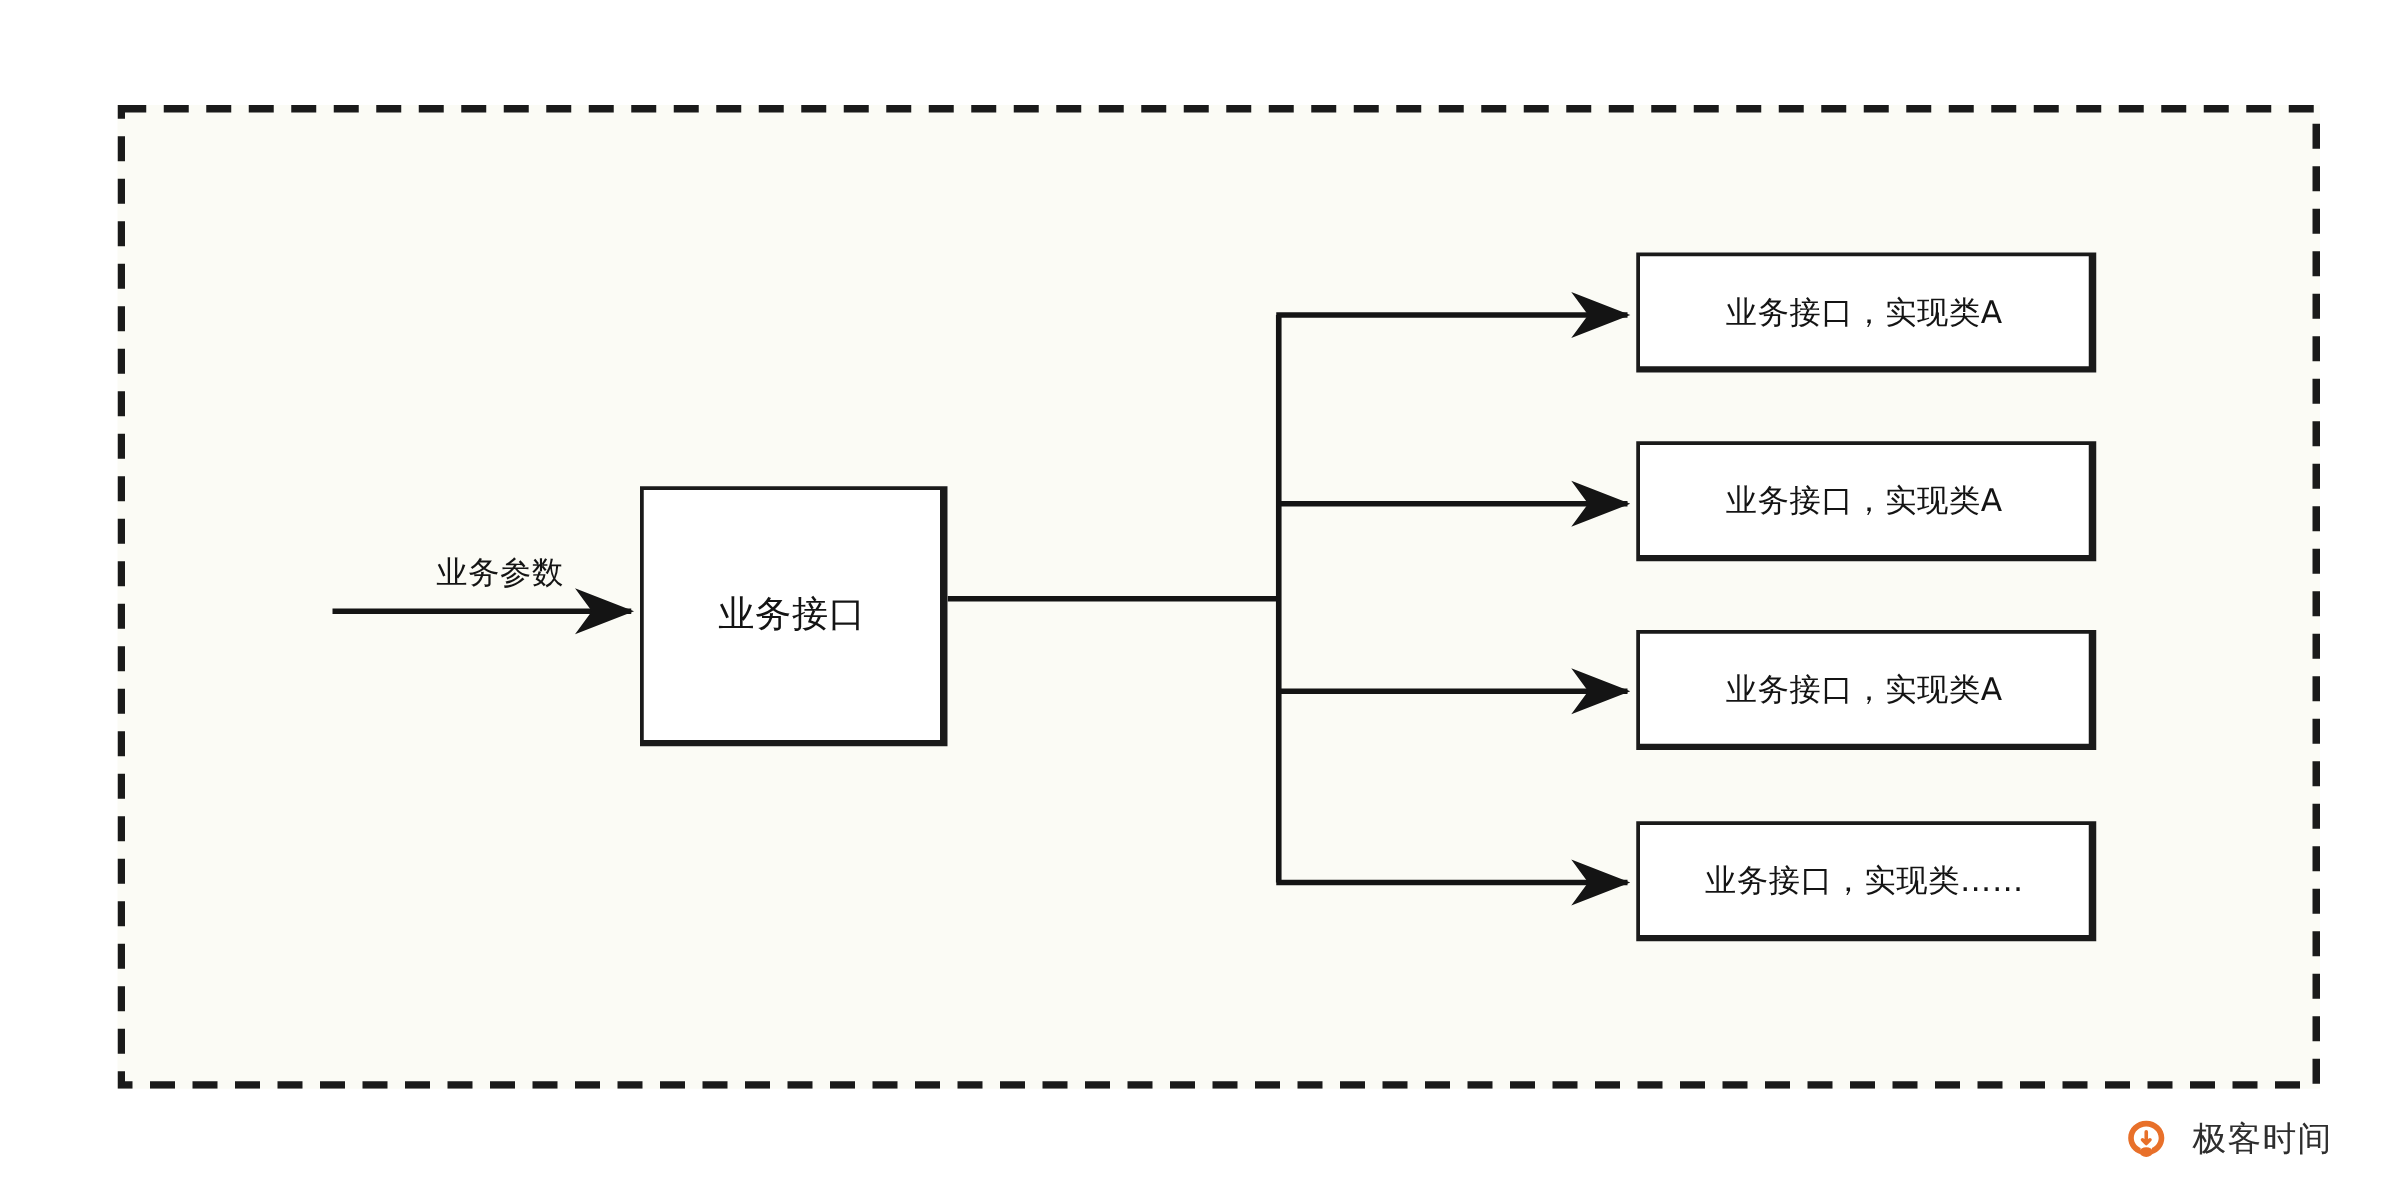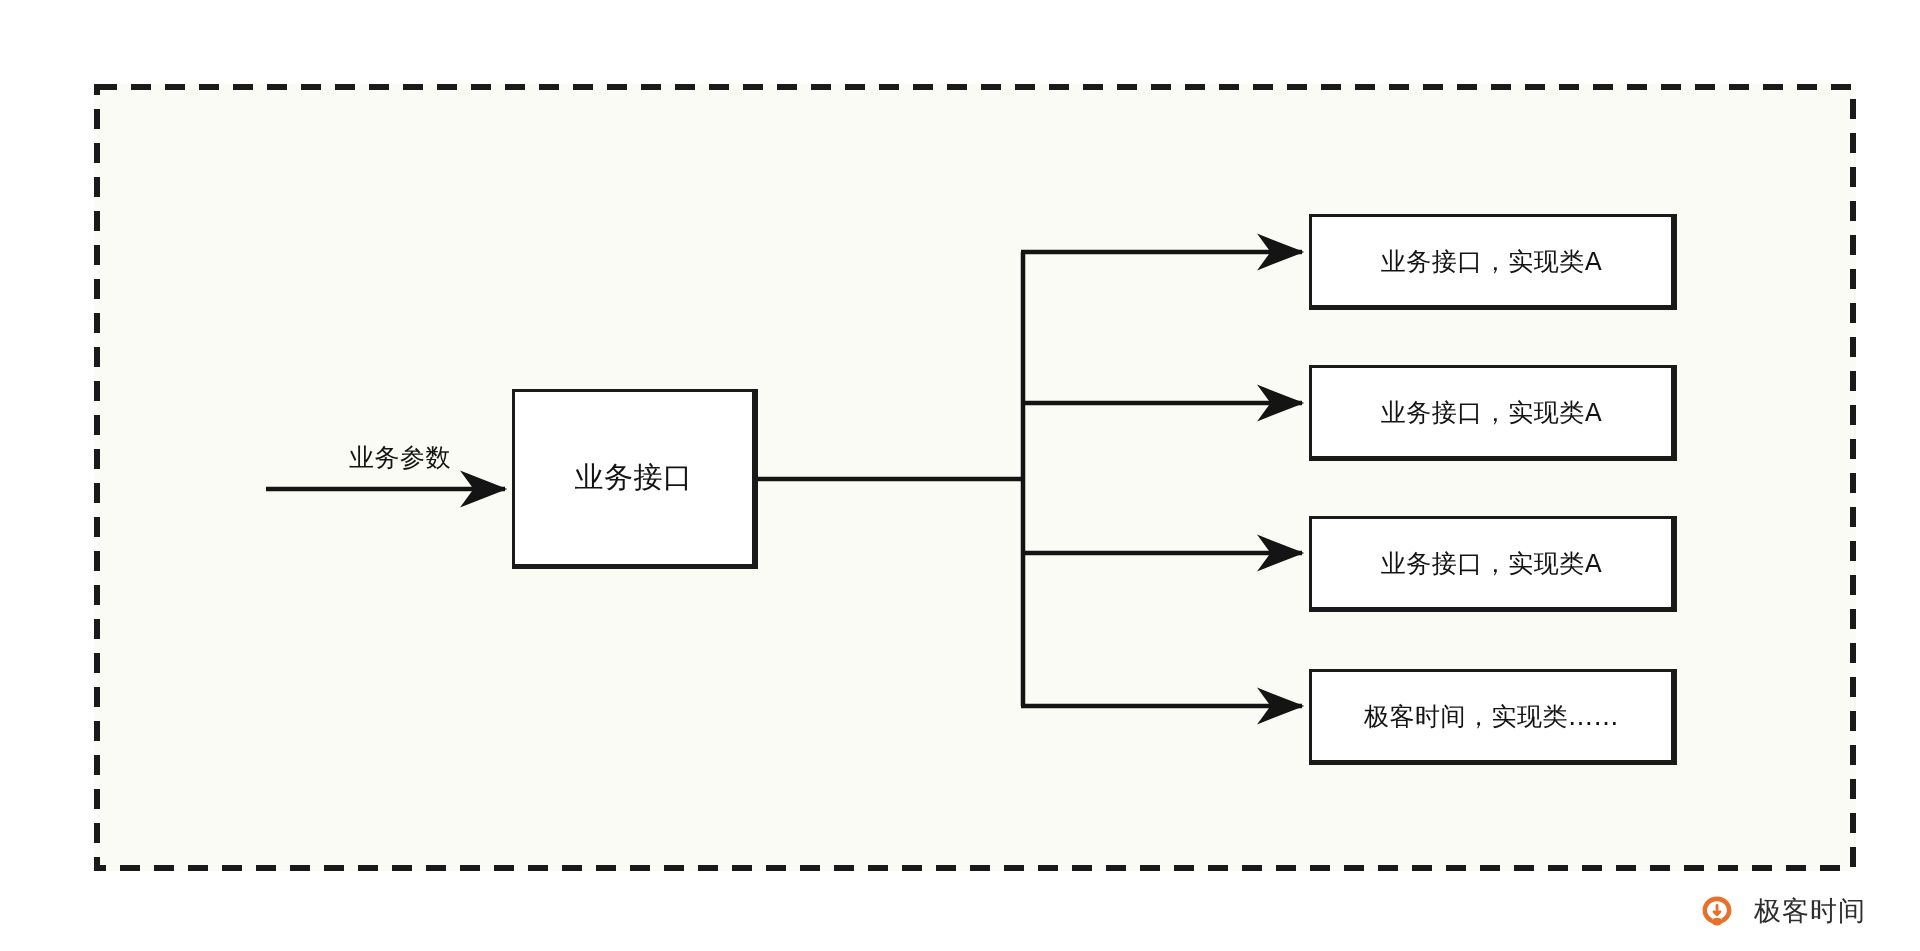--- a/index.html
+++ b/index.html
@@ -55,29 +55,28 @@
     display: flex;
     align-items: center;
     justify-content: center;
     color: #141414;
     letter-spacing: 0.5px;
   }
   .node-box.center {
     left: 512px;
     top: 389px;
     width: 246px;
-    height: 180px;
+    height: 208px;
     font-size: 29px;
   }
   .impl-box {
     left: 1309px;
     width: 368px;
     height: 96px;
     font-size: 25px;
-    margin-top: 12px;
   }
   .impl-box.r0 { top: 202px; }
   .impl-box.r1 { top: 353px; }
   .impl-box.r2 { top: 504px; }
   .impl-box.r3 { top: 657px; }
 
   
   .edge-label {
     position: absolute;
     color: #141414;
@@ -165,21 +164,21 @@
 
 <div class="node-box impl-box r1">
   <span>业务接口，实现类A</span>
 </div>
 
 <div class="node-box impl-box r2">
   <span>业务接口，实现类A</span>
 </div>
 
 <div class="node-box impl-box r3">
-  <span>极客时间，实现类……</span>
+  <span>业务接口，实现类……</span>
 </div>
 
 <div id="watermark">
   <svg id="watermark-logo" viewBox="0 0 40 40">
     <path d="M20 3 C10.6 3 3 10.2 3 19.2 C3 26.4 7.9 32.5 14.7 34.6
              L14.7 28.6 C10.9 26.9 8.3 23.3 8.3 19.2
              C8.3 13.3 13.5 8.4 20 8.4 C26.5 8.4 31.7 13.3 31.7 19.2
              C31.7 23.3 29.1 26.9 25.3 28.6 L25.3 34.6
              C32.1 32.5 37 26.4 37 19.2 C37 10.2 29.4 3 20 3 Z" fill="#e8702a"></path>
     <path d="M20 13.5 L20 24.5 M20 24.5 L16.5 21 M20 24.5 L23.5 21" stroke="#e8702a" stroke-width="3.4" fill="none" stroke-linecap="round" stroke-linejoin="round"></path>

